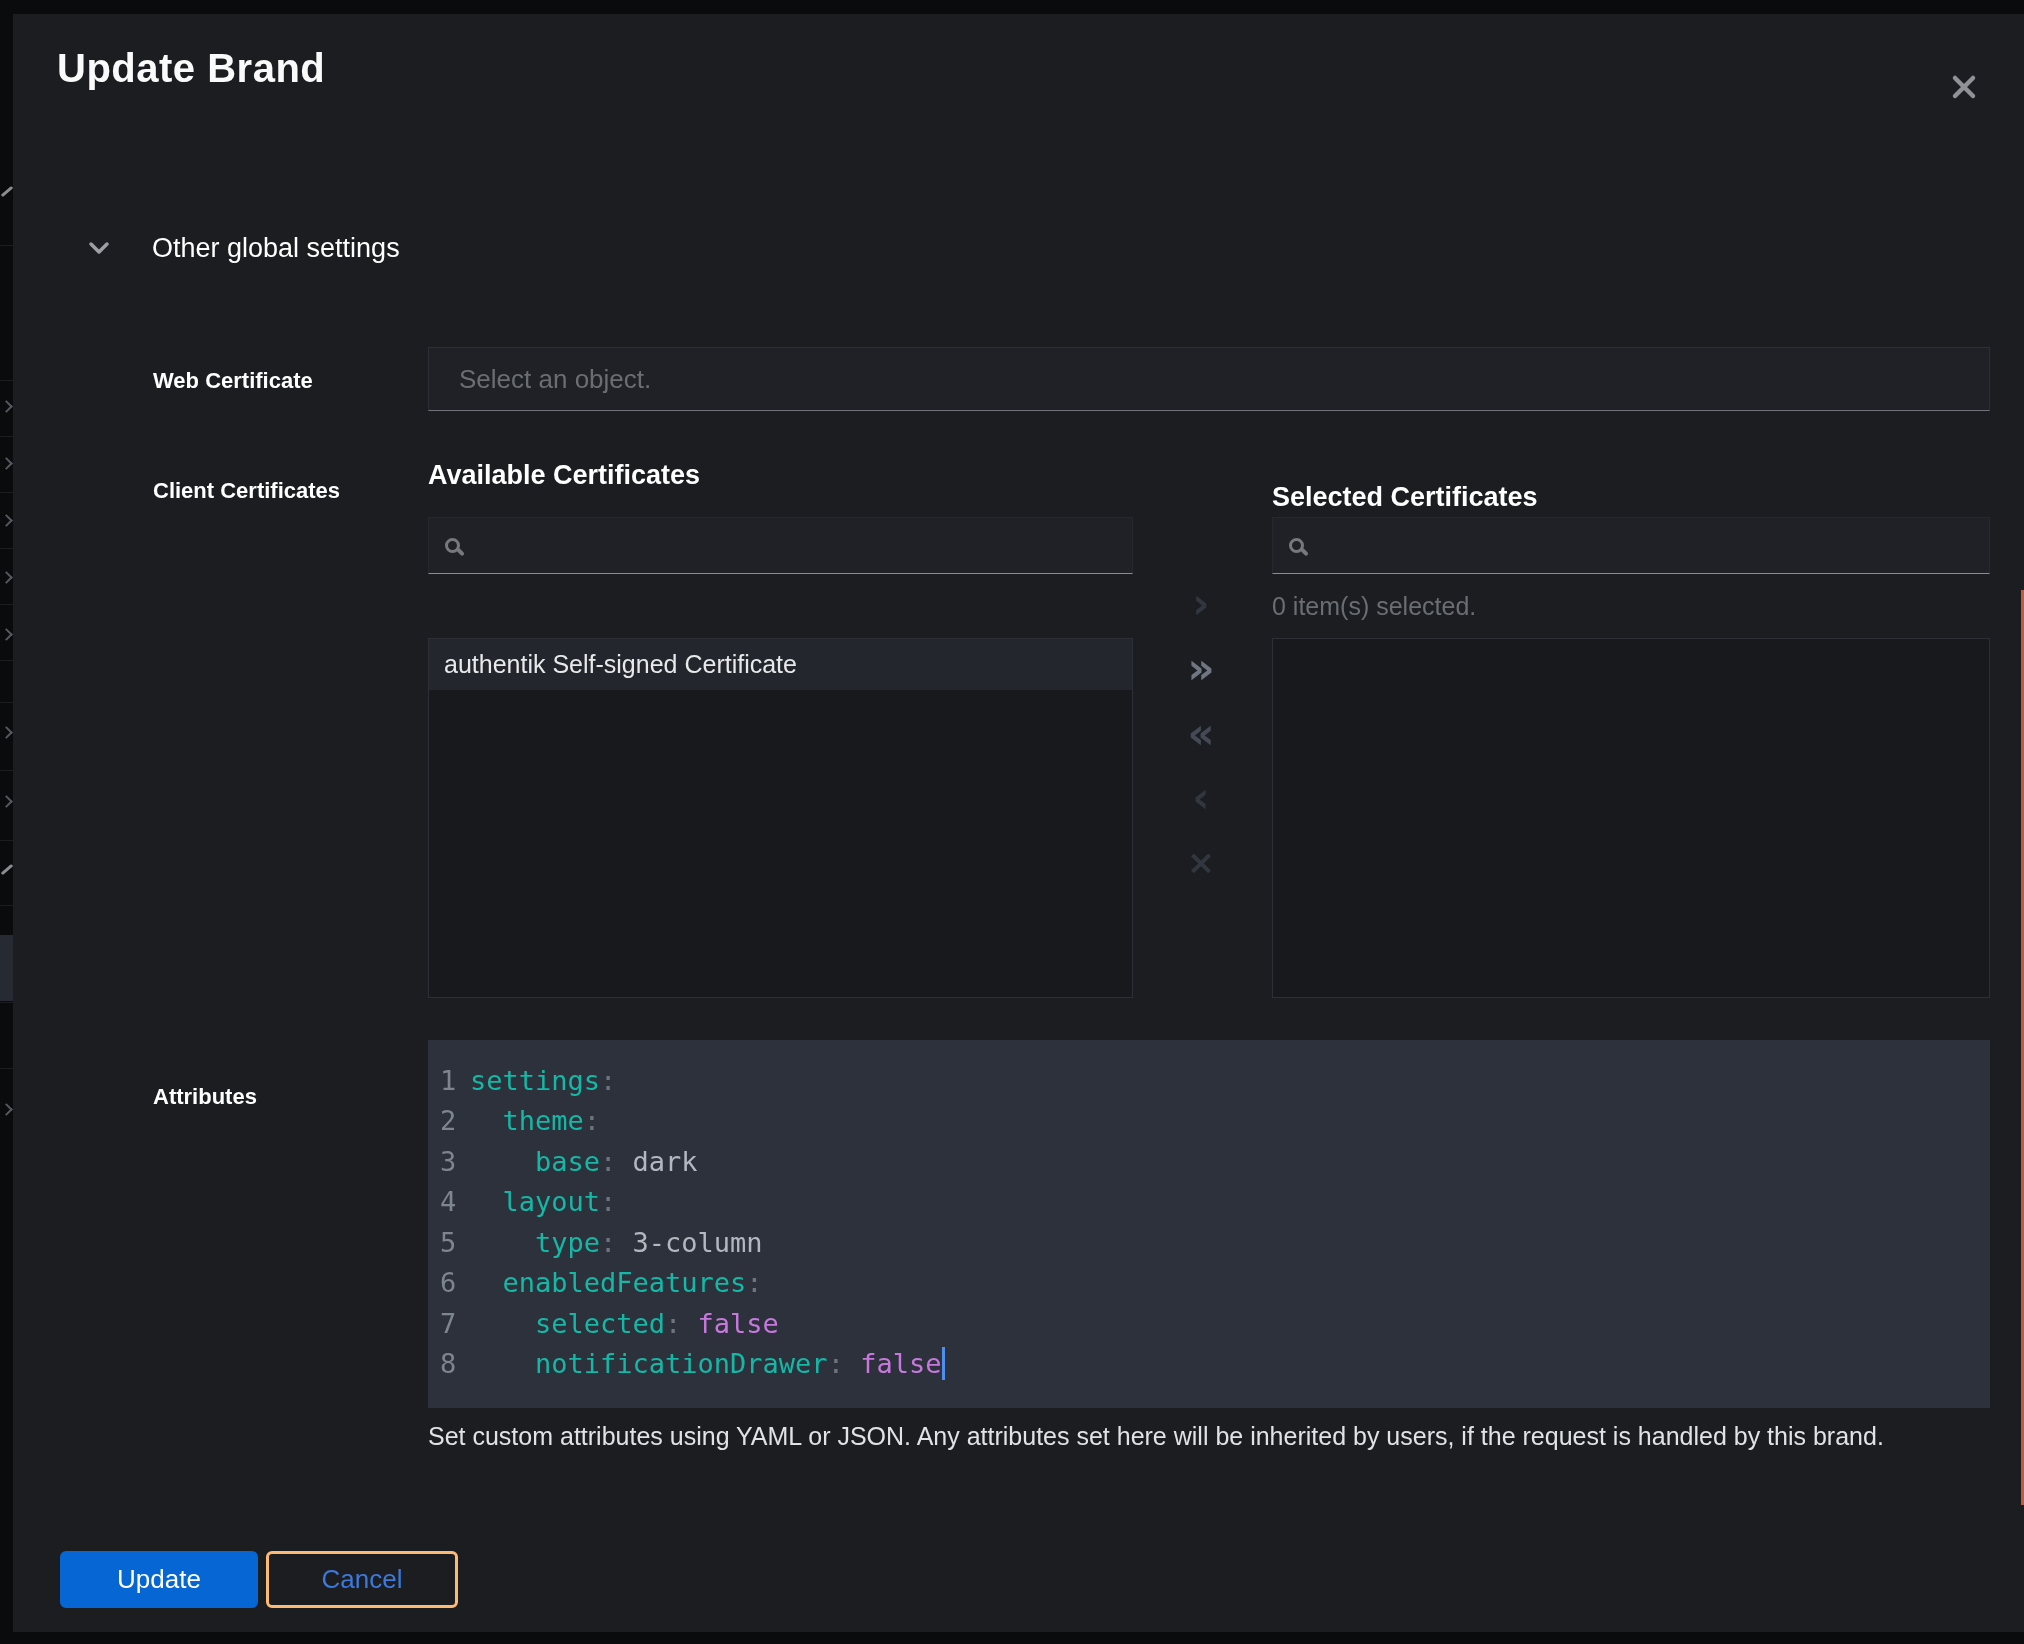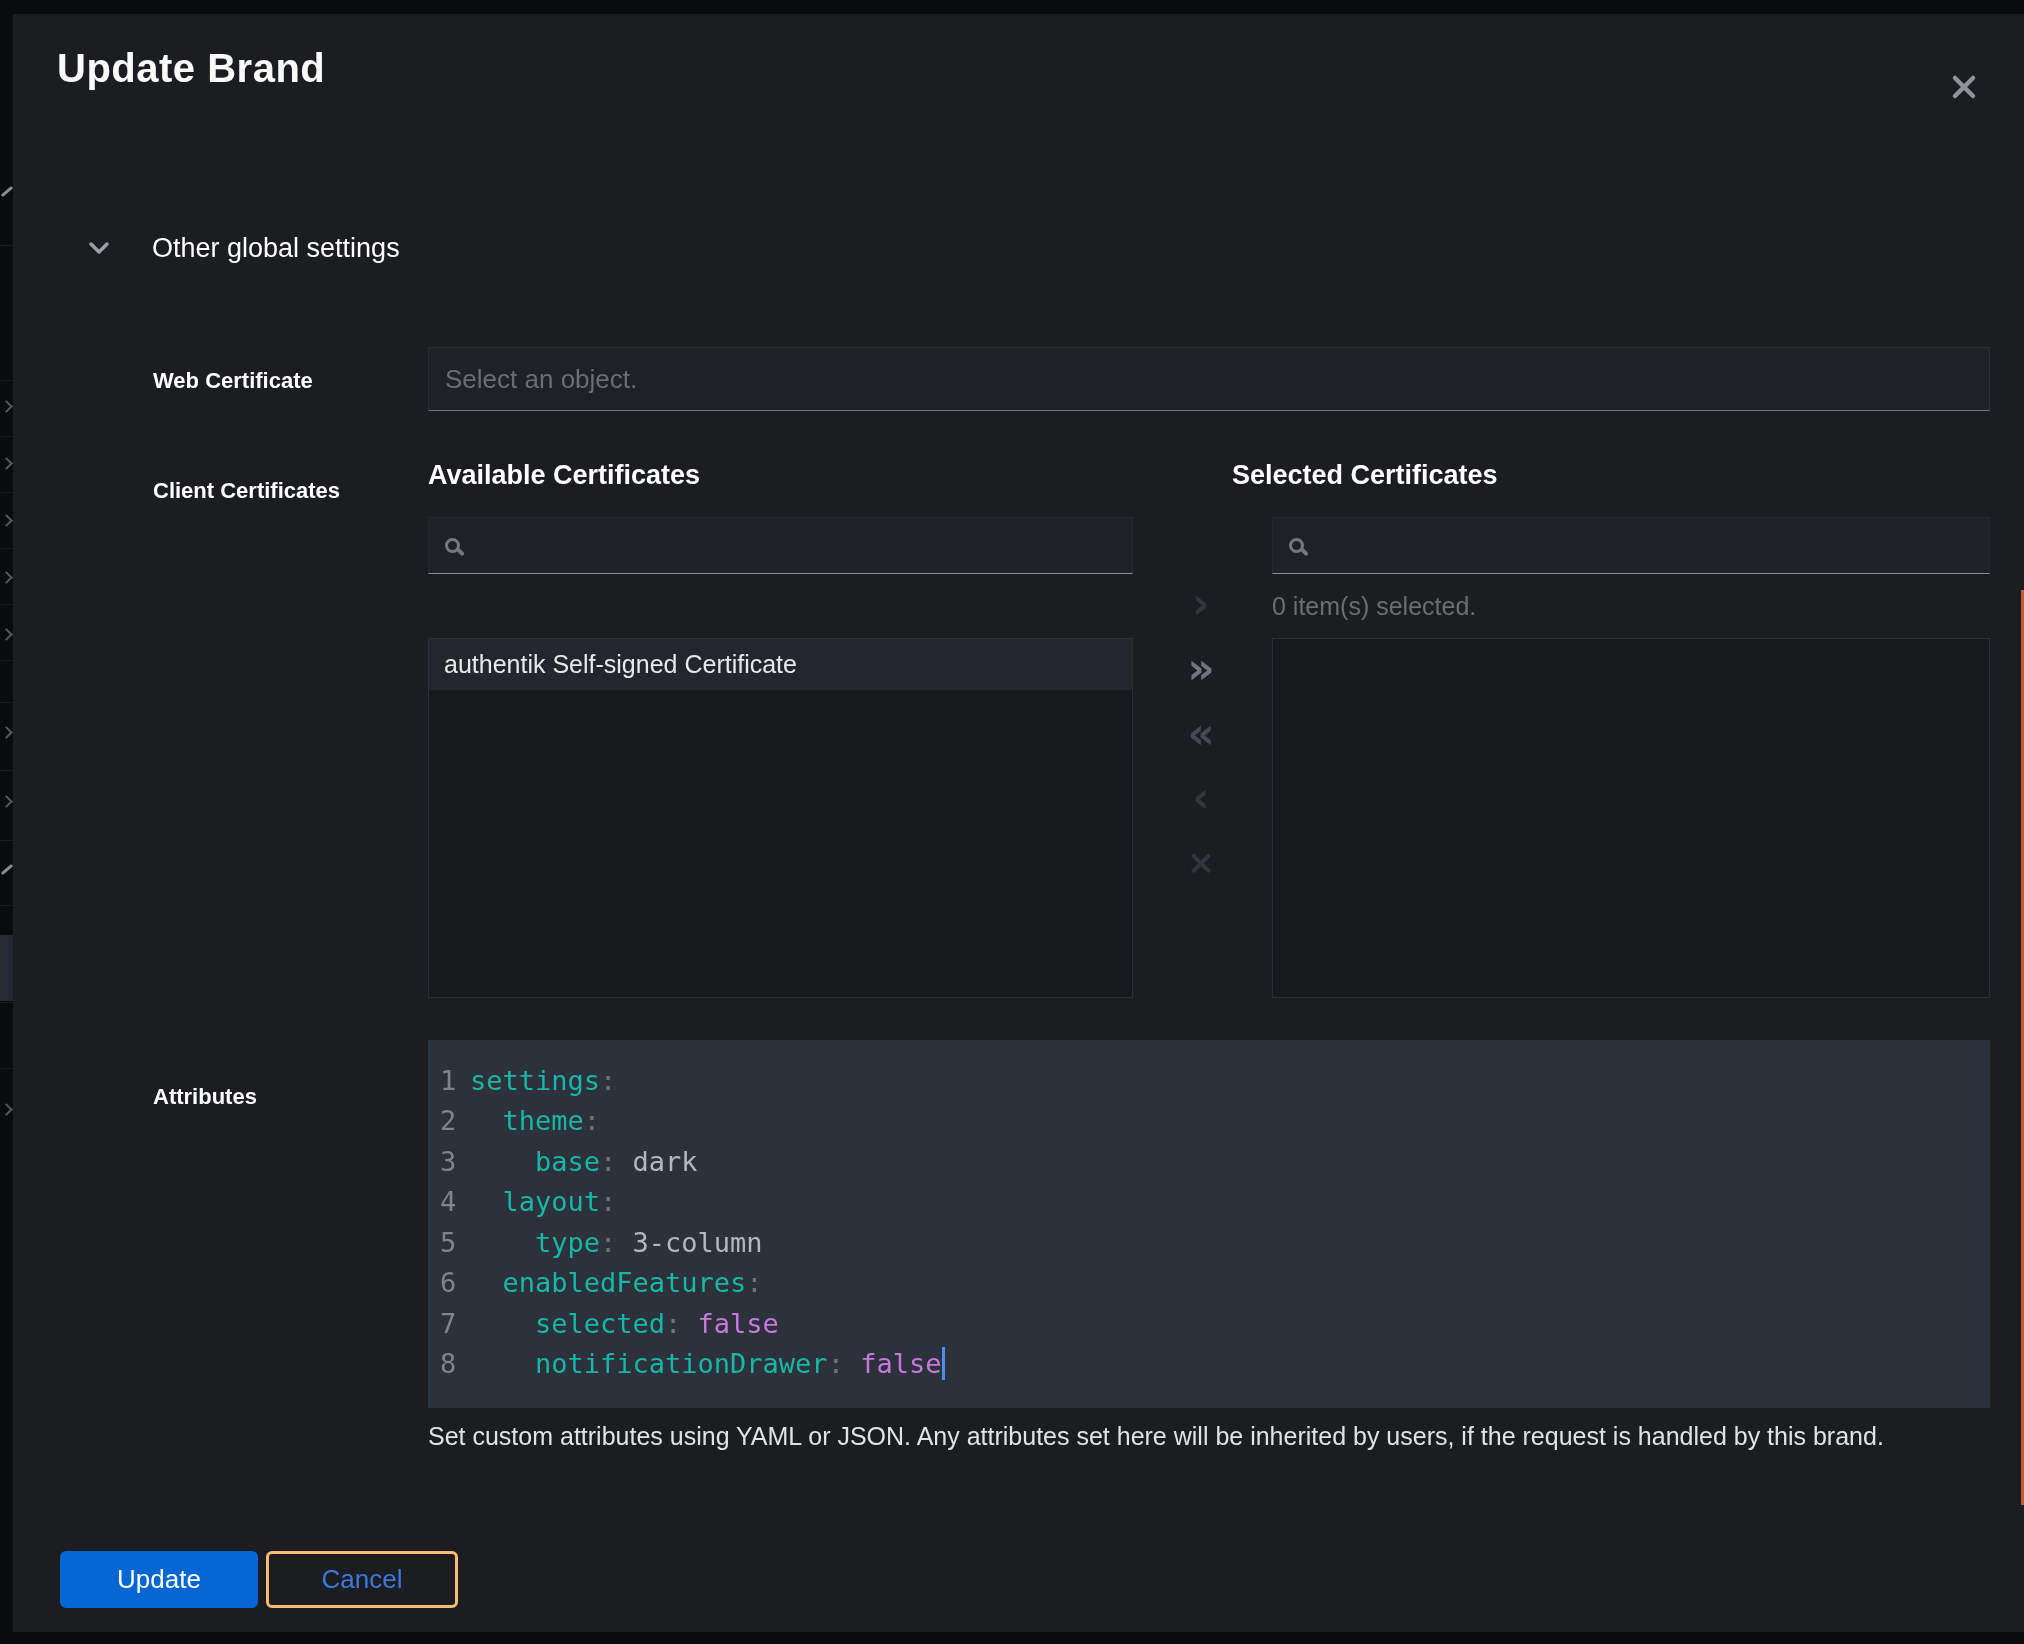--- a/index.html
+++ b/index.html
@@ -25,21 +25,21 @@
   .modal-title { left:57px; top:46px; font-size:40px; font-weight:700; color:#fafafa; letter-spacing:0.5px; z-index:4; }
   .close-btn { left:1942px; top:66px; width:44px; height:44px; display:flex; align-items:center; justify-content:center; cursor:pointer; z-index:4; background:none; border:none; }
 
   .section-toggle { left:88px; top:228px; height:40px; display:flex; align-items:center; gap:42px; cursor:pointer; z-index:4; background:none; border:none; }
   .section-label { font-size:27px; color:#ffffff; font-weight:400; }
 
   .form-label { font-size:22px; font-weight:700; color:#ffffff; z-index:4; }
 
   
   .select-input { left:428px; top:347px; width:1562px; height:64px; background:#1f2126; border:1px solid #2b2e34; border-bottom:1.5px solid #6f737a; display:flex; align-items:center; padding:0 16px; z-index:4; }
-  .placeholder { font-size:26px; color:#6a6e73; }
+  .placeholder { font-size:26px; color:#6a6e73;margin-left:14px; }
 
   .panel-header { top:460px; font-size:27px; font-weight:700; color:#ffffff; z-index:4; }
 
   .search-box { top:517px; height:57px; background:#1f2126; border:1px solid #26282d; border-bottom:1.5px solid #898d92; display:flex; align-items:center; padding:0 16px; gap:12px; z-index:4; }
   .search-glyph { width:15px; height:15px; border:3px solid #75797f; border-radius:50%; position:relative; flex:none; }
   .search-glyph::after { content:""; position:absolute; width:9px; height:3.5px; background:#75797f; transform:rotate(45deg); right:-8px; bottom:-3px; border-radius:2px; }
   .search-input { background:transparent; border:none; outline:none; color:#e6e7e8; font-size:25px; width:100%; font-family:"Liberation Sans", sans-serif; }
 
   .status-text { left:1272px; top:592px; font-size:25px; color:#6a6e73; z-index:4; }
 
@@ -124,21 +124,21 @@
   </button>
 
   <div class="abs form-label" style="left:153px; top:368px;">Web Certificate</div>
   <div class="abs select-input">
     <span class="placeholder">Select an object.</span>
   </div>
 
   <div class="abs form-label" style="left:153px; top:478px;">Client Certificates</div>
 
   <div class="abs panel-header" style="left:428px;">Available Certificates</div>
-  <div class="abs panel-header" style="left:1232px;">Selected Certificates</div>
+  <div class="abs panel-header" style="left:1272px;margin-top:22px;">Selected Certificates</div>
 
   <div class="abs search-box" style="left:428px; width:705px;">
     <span class="search-glyph"></span>
     <input class="search-input" value="" style="">
   </div>
   <div class="abs search-box" style="left:1272px; width:718px;">
     <span class="search-glyph"></span>
     <input class="search-input" value="" style="">
   </div>
 

